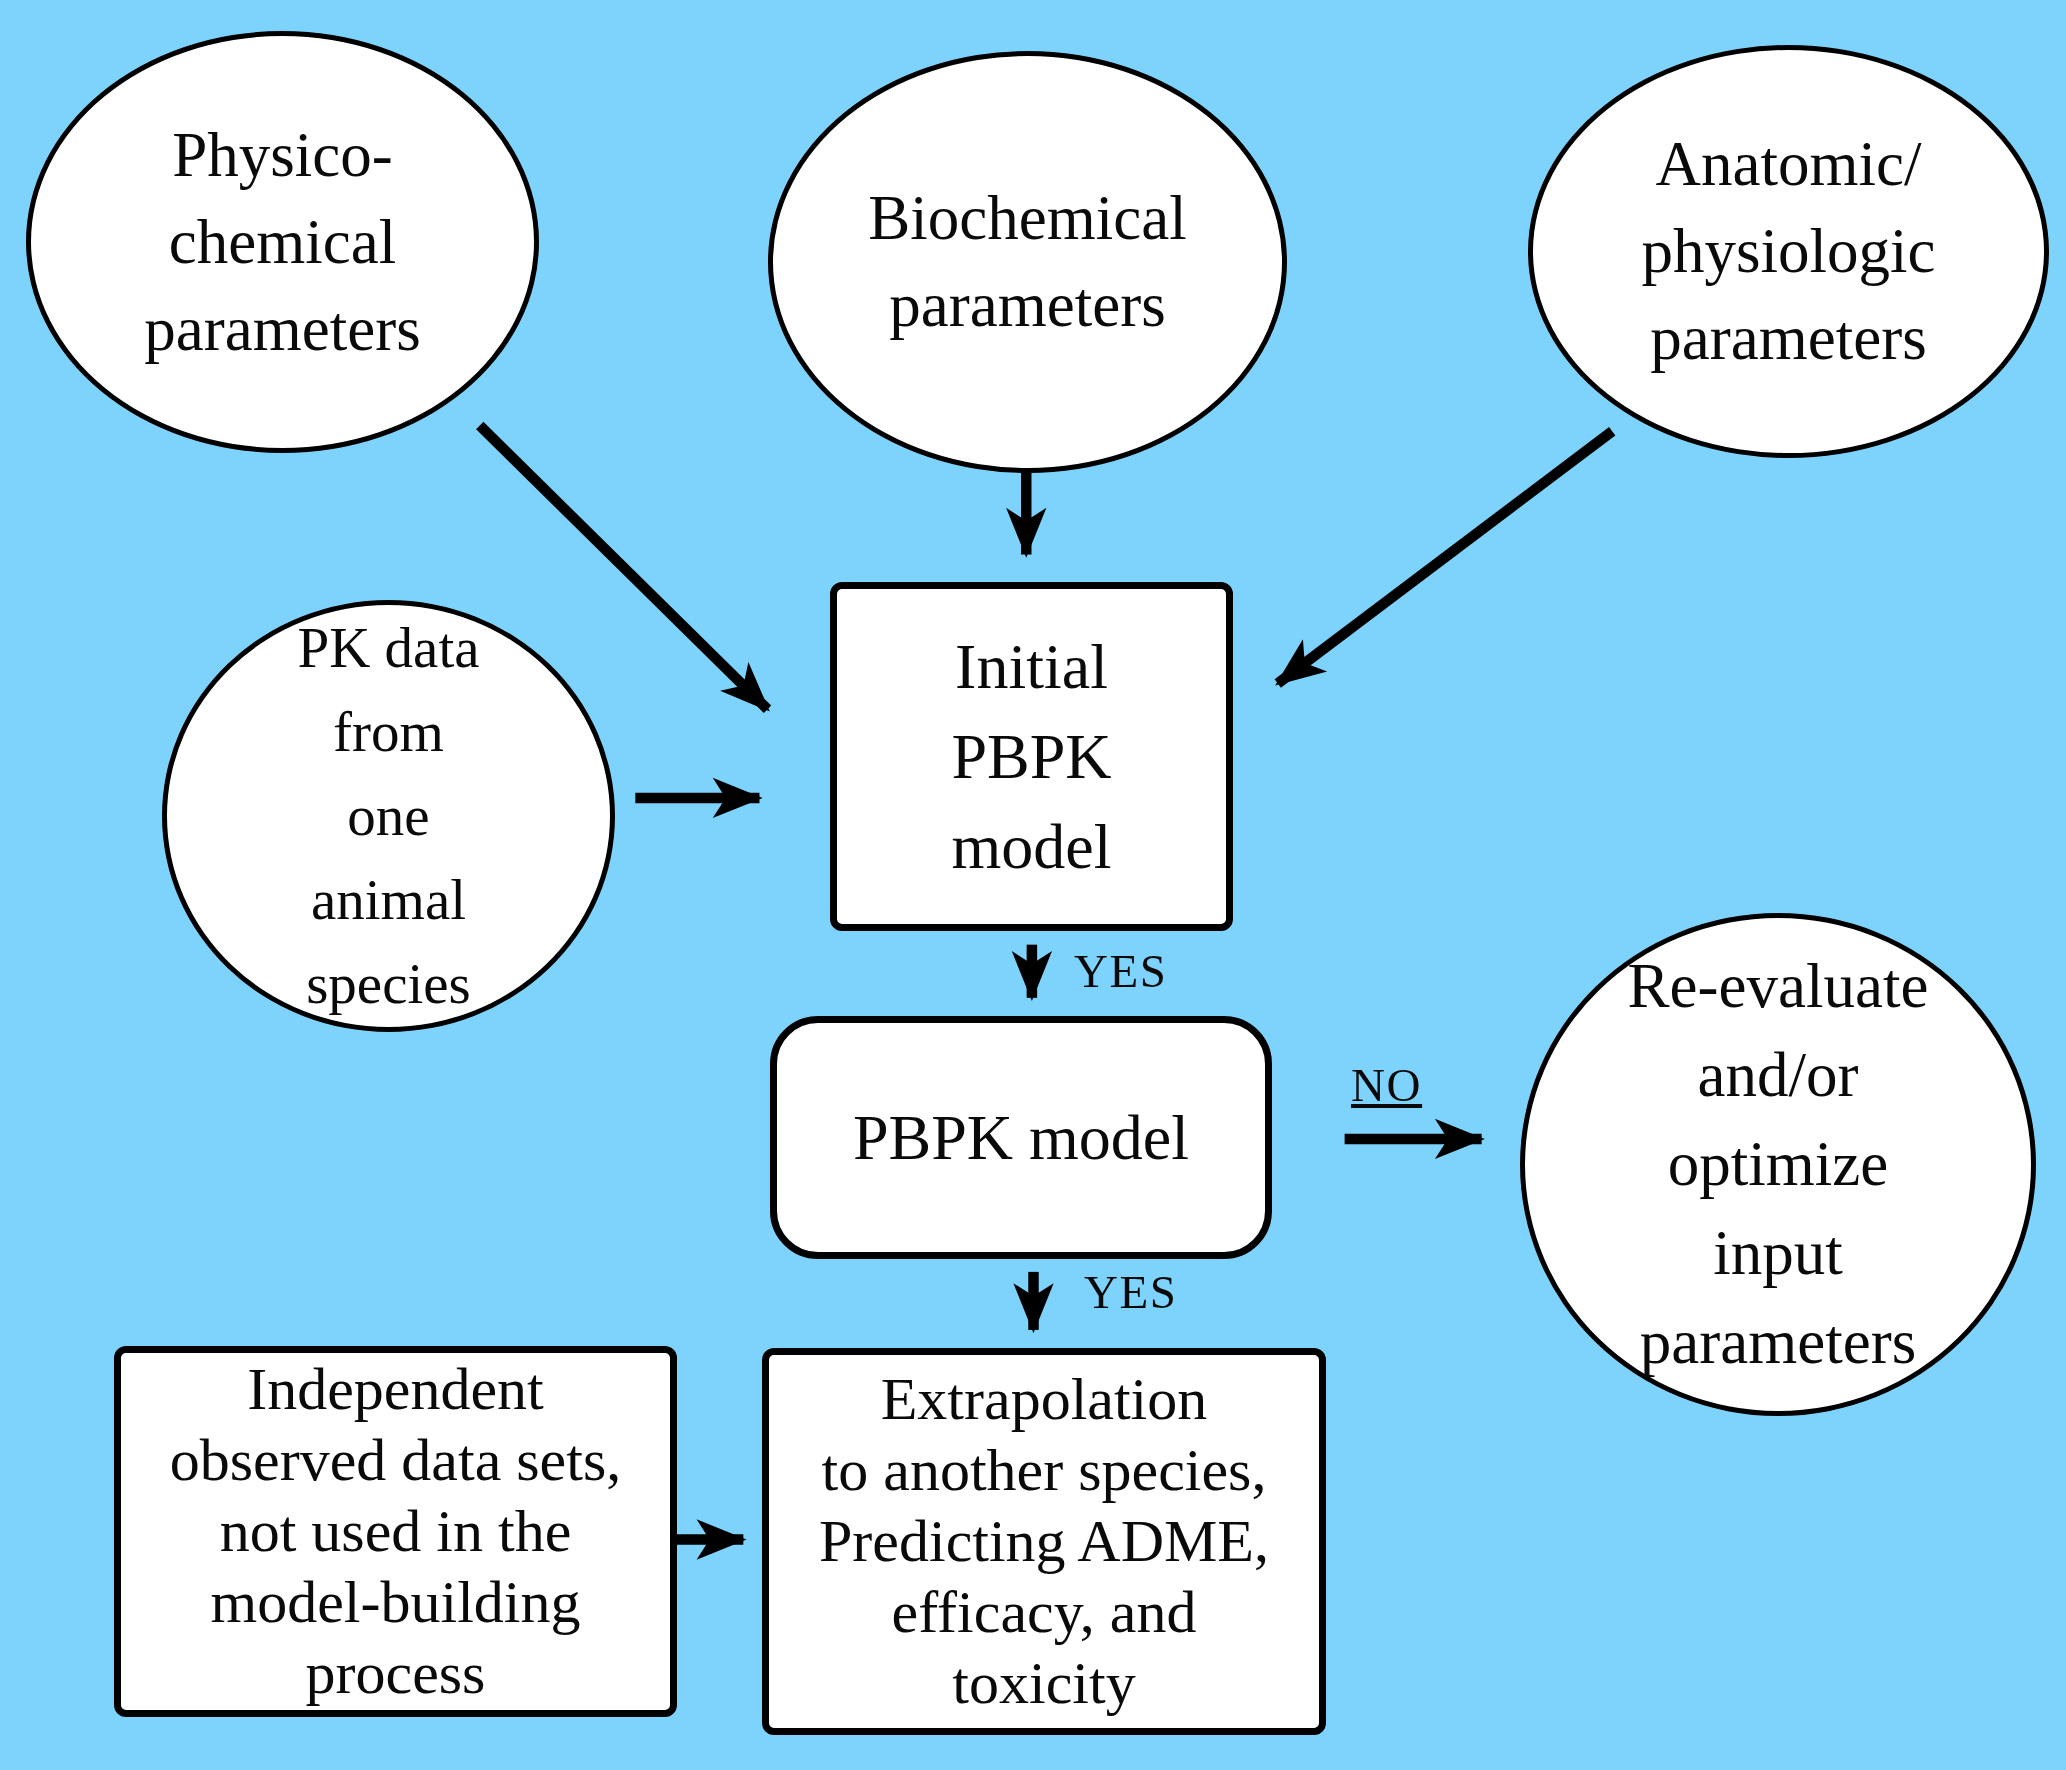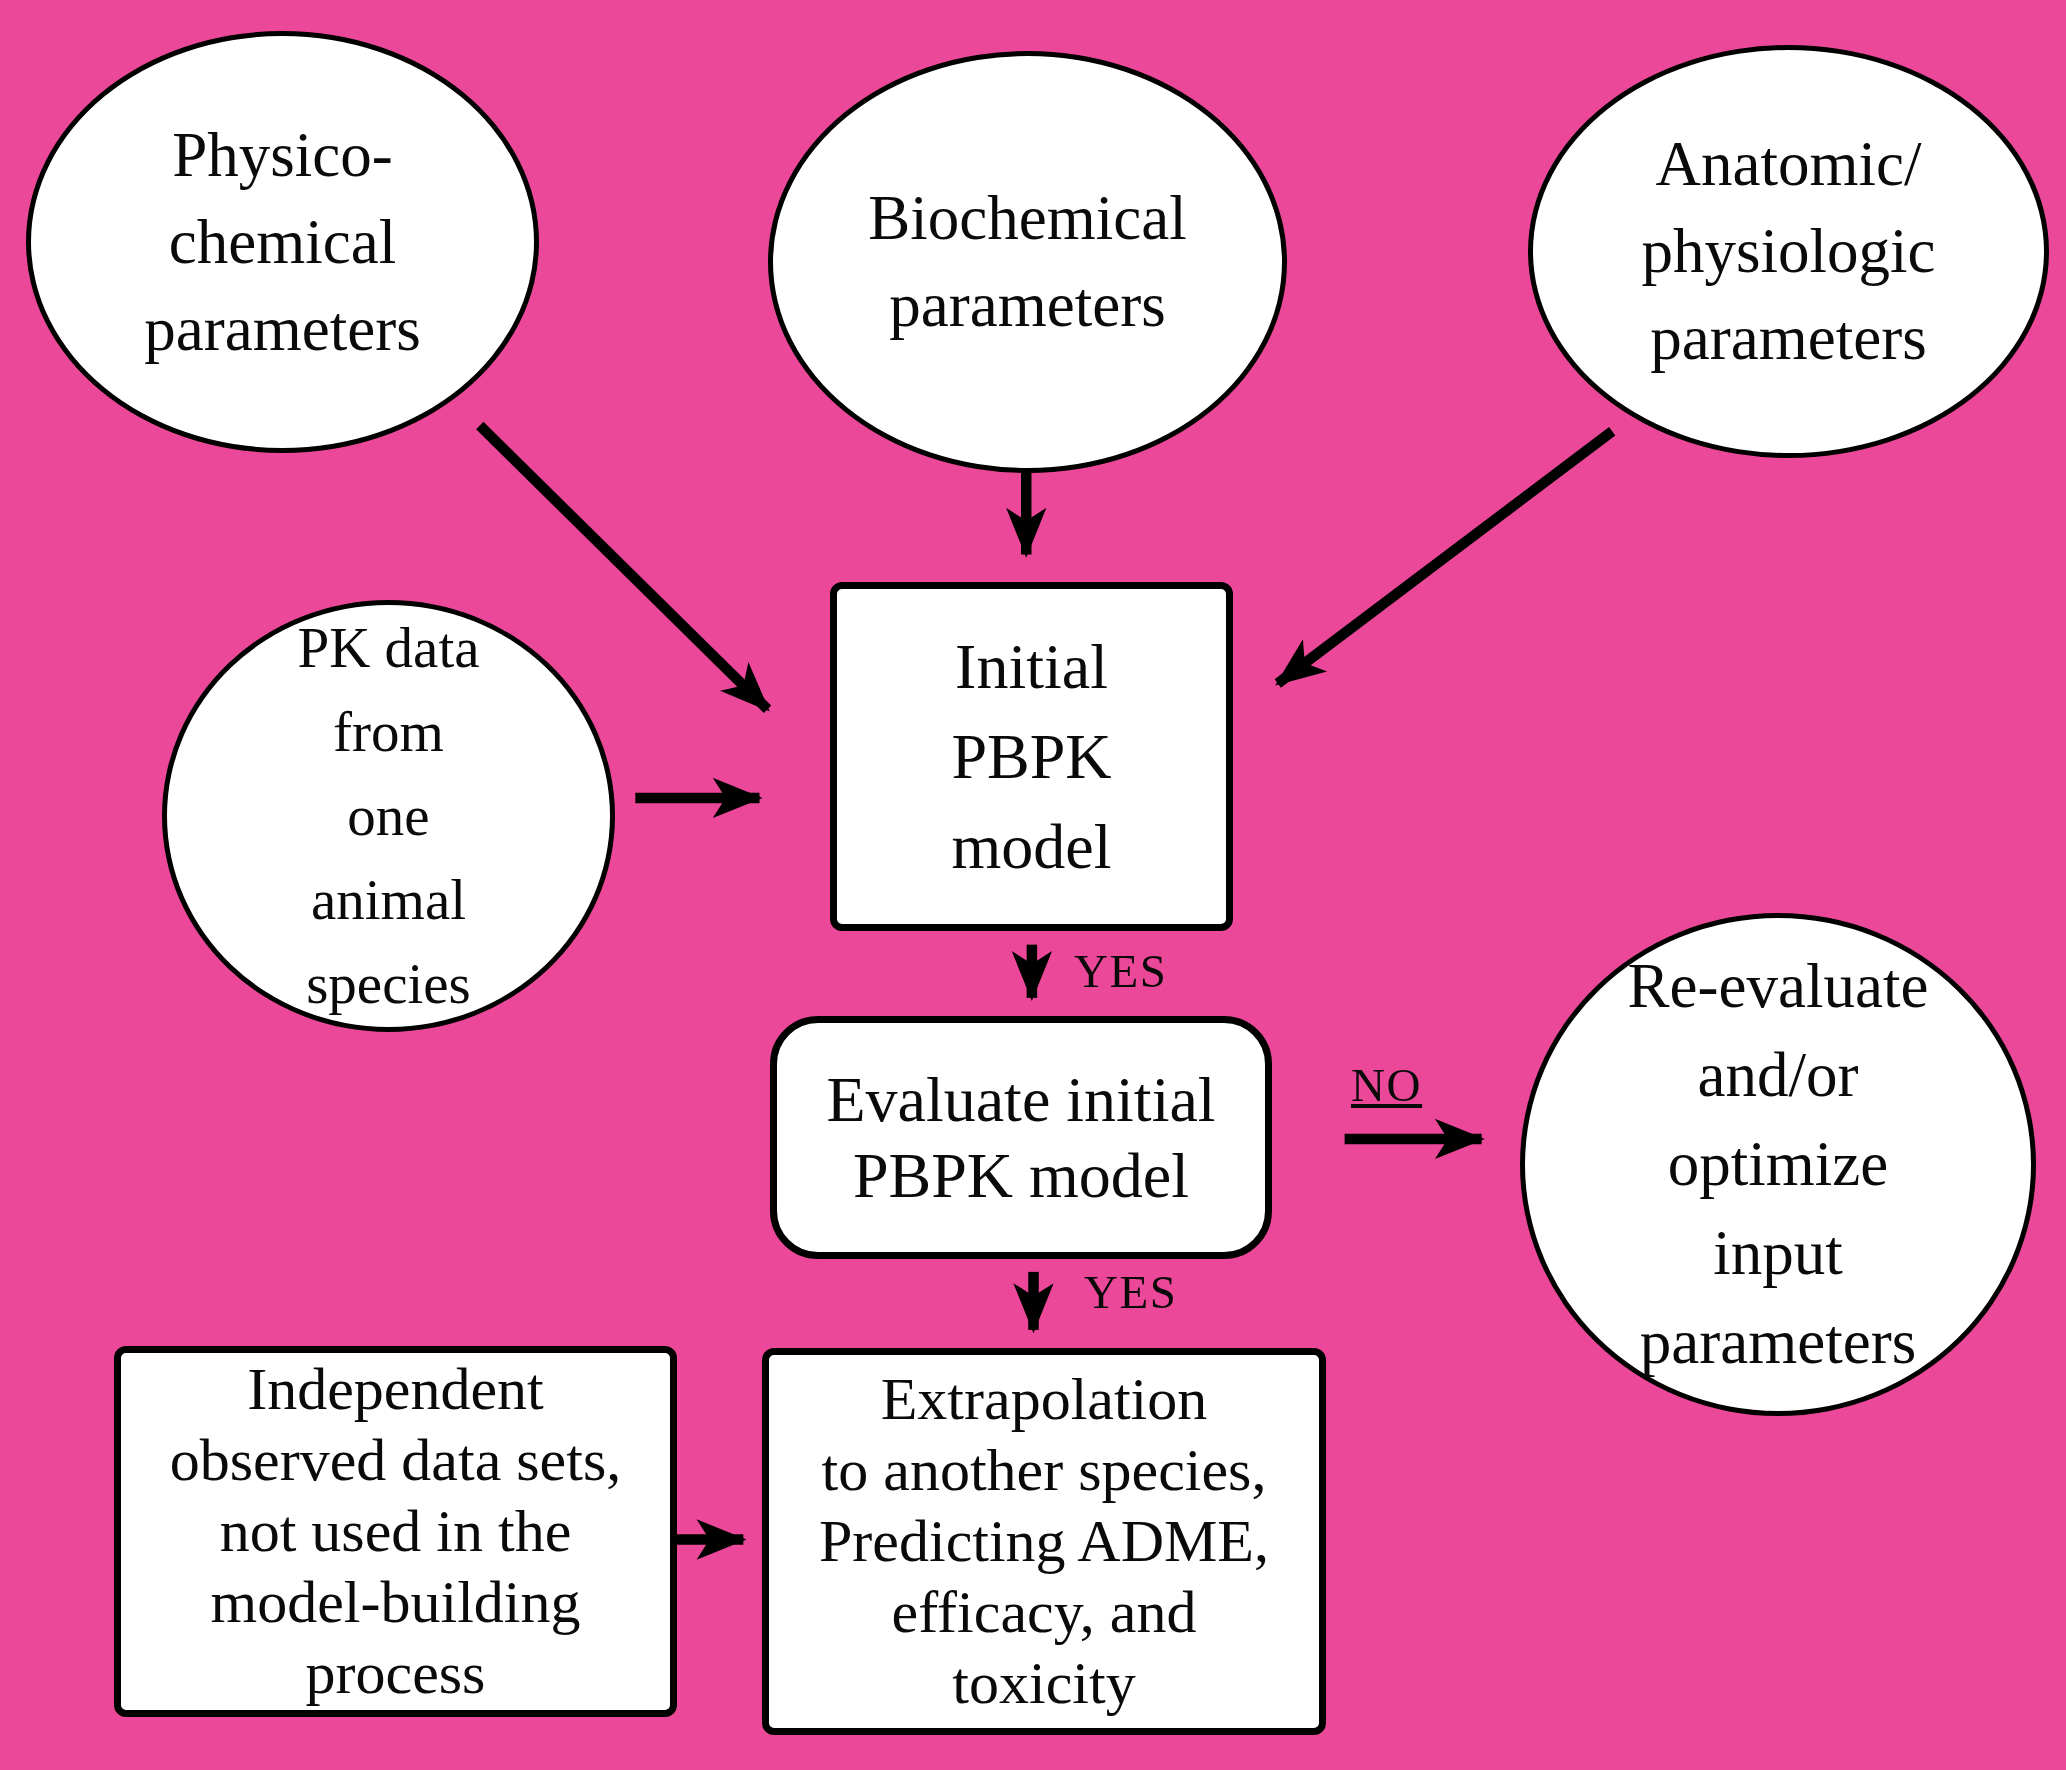--- a/index.html
+++ b/index.html
@@ -1,20 +1,20 @@
 <!DOCTYPE html>
 <html style="font-size:13px"><head>
 <meta charset="utf-8">
 <style>
   html, body { margin: 0; padding: 0; background: #ffffff; }
   .canvas {
     position: relative;
     width: 2067px;
     height: 1770px;
-    background: #ec4899;
+    background: #7dd3fc;
     font-family: "Liberation Serif", "DejaVu Serif", serif;
     color: #0a0a0a;
     overflow: hidden;
   }
   .arrow-layer {
     position: absolute;
     left: 0; top: 0;
     width: 2067px; height: 1770px;
   }
   .node {
@@ -93,21 +93,20 @@
     <div class="ln">species</div>
   </div>
 
   <div class="node rect t-init" style="left:830px; top:582px; width:403px; height:349px;">
     <div class="ln">Initial</div>
     <div class="ln">PBPK</div>
     <div class="ln">model</div>
   </div>
 
   <div class="node rect t-eval" style="left:770px; top:1016px; width:502px; height:243px; border-radius:48px;">
-    <div class="ln">Evaluate initial</div>
     <div class="ln">PBPK model</div>
   </div>
 
   <div class="node ellipse t-reev" style="left:1520px; top:913px; width:516px; height:503px;">
     <div class="ln">Re-evaluate</div>
     <div class="ln">and/or</div>
     <div class="ln">optimize</div>
     <div class="ln">input</div>
     <div class="ln">parameters</div>
   </div>

